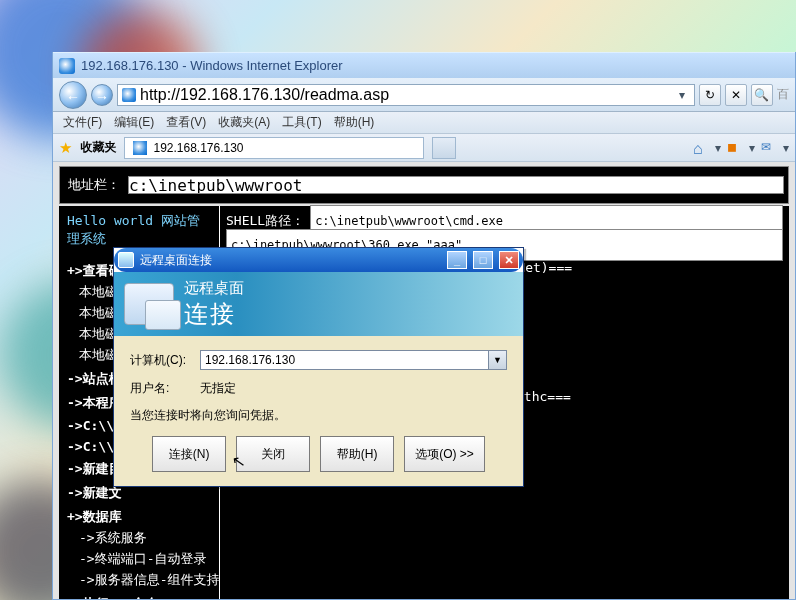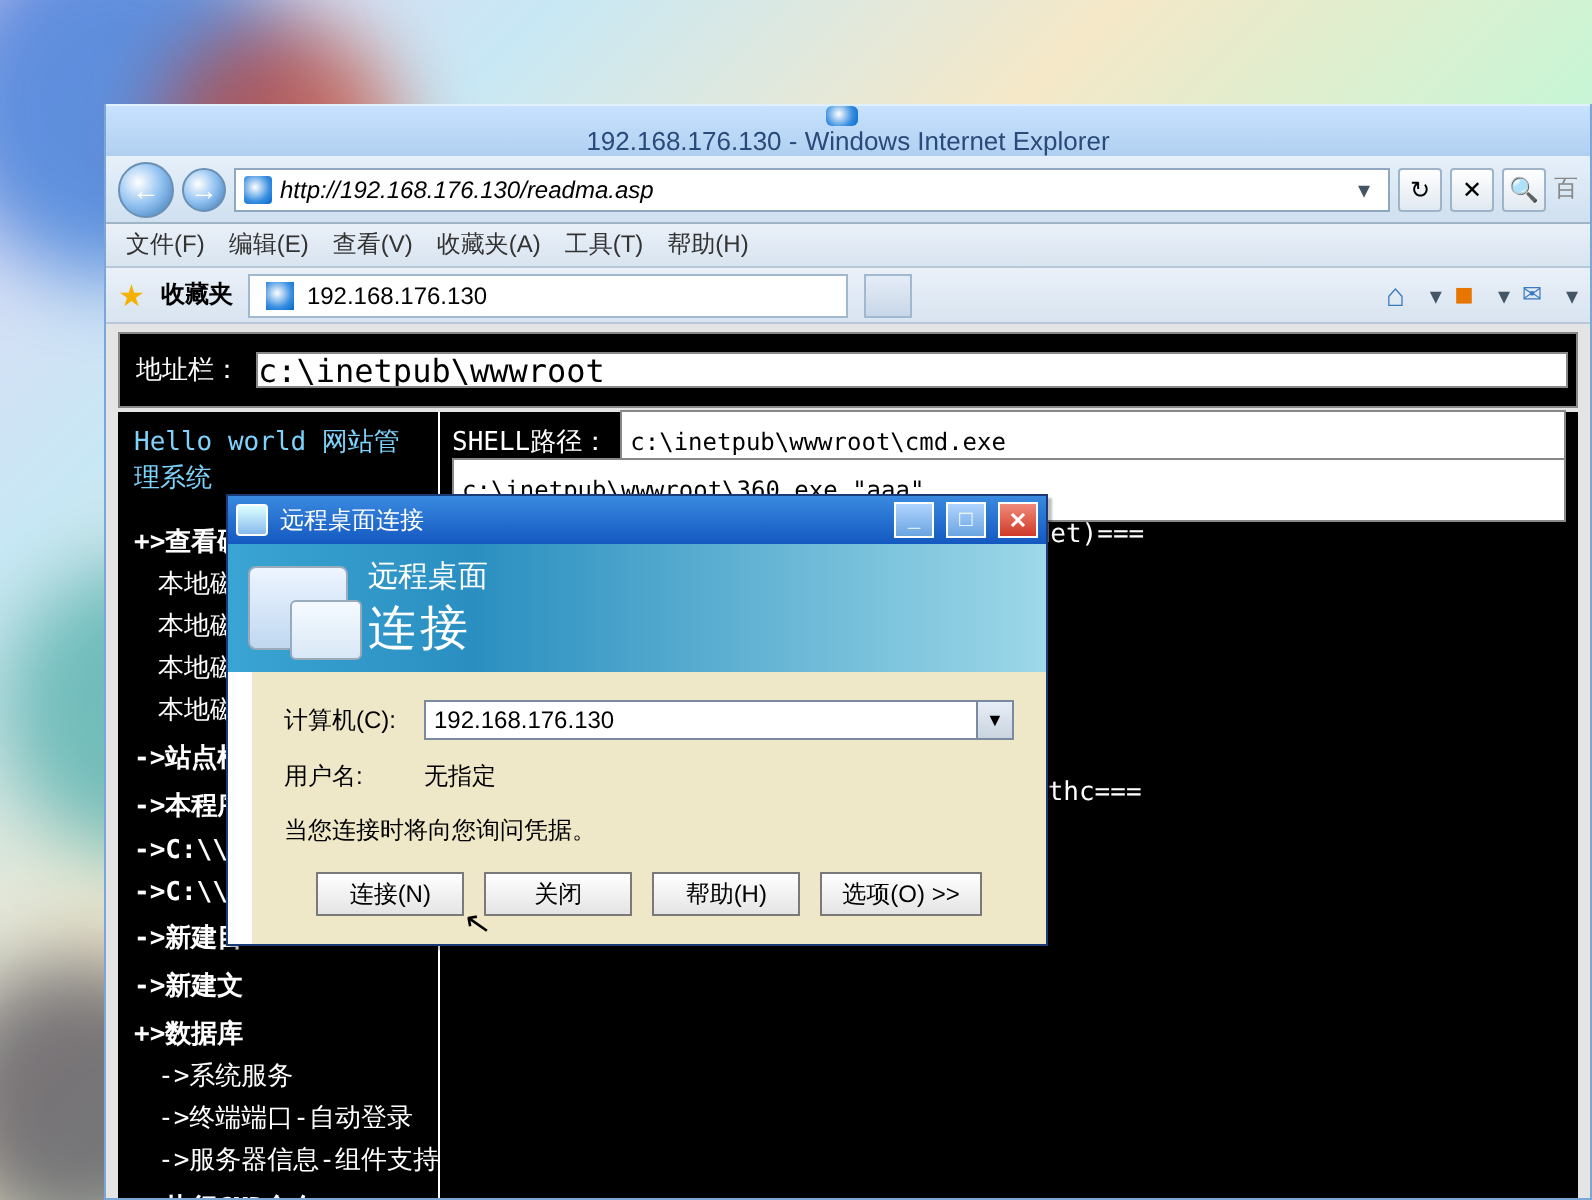--- a/index.html
+++ b/index.html
@@ -22,21 +22,20 @@
   .iewin {
     position: absolute; left: 52px; top: 52px; width: 744px; height: 548px;
     background: #fff; border: 1px solid #7ba6d8;
     border-top: none;
   }
   .ie-titlebar {
     height: 26px; background: linear-gradient(#c8e2ff, #b0cff0);
     display: flex; align-items: center; padding: 0 6px;
     color: #2a4a7a; font-size: 13px;
     border-top: 1px solid #dff0ff;
-    flex-direction: column;
   }
   .ie-icon { width:16px; height:16px; margin-right:6px;
     background: radial-gradient(circle at 40% 40%, #fff, #3a8fe0 60%, #06c 100%);
     border-radius: 3px; }
   .ie-nav {
     height: 34px; display:flex; align-items:center; padding: 0 6px; gap:4px;
     background: linear-gradient(#e6f0fa, #d0e0f0);
     border-bottom: 1px solid #a0b4c8;
   }
   .navbtn {
@@ -44,21 +43,21 @@
     background: radial-gradient(circle at 35% 35%, #fff, #8fc0f0 50%, #3a74b0);
     border:1px solid #6a90b4; display:flex; align-items:center; justify-content:center;
     color:#fff; font-size:14px; font-weight:bold;
   }
   .urlbox {
     flex:1; height:22px; border:1px solid #8fa8c0; background:#fff;
     display:flex; align-items:center; padding:0 4px; gap:4px;
   }
   .urlbox .ieicon-sm { width:14px; height:14px;
     background: radial-gradient(circle at 40% 40%, #fff, #3a8fe0 60%, #06c 100%); border-radius:2px; }
-  .urlbox input { border:none; flex:1; font-size:12px; outline:none; background:transparent;font-style:italic; }
+  .urlbox input { border:none; flex:1; font-size:16px; outline:none; background:transparent; }
   .urldrop { width:16px; text-align:center; color:#456; }
   .toolbtn { width:22px; height:22px; border:1px solid #a0b4c8; background:linear-gradient(#fff,#e0e8f0); border-radius:2px; display:flex; align-items:center; justify-content:center; font-size:12px; }
   .menubar {
     height: 22px; display:flex; align-items:center; gap:12px; padding:0 10px;
     background: linear-gradient(#eaf0f8, #d8e4f0);
     border-bottom:1px solid #b8c8d8;
   }
   .menubar span { color:#333; }
   .favbar {
     height: 28px; display:flex; align-items:center; padding:0 6px; gap:8px;
@@ -94,21 +93,21 @@
   .rtext { margin-top:4px; color:#fff; }
 
   
   .rdp {
     position:absolute; left:113px; top:247px; width:411px;
     border:1px solid #1a3a78; background:#fff;
     box-shadow: 2px 2px 1px rgba(0,0,0,0.25);
   }
   .rdp-title {
     height:24px; background:linear-gradient(#3a8ae0, #1358c0);
-    display:flex; align-items:center; color:#fff; padding:0 4px; gap:6px;
+    display:flex; align-items:center; color:#fff; padding:0 4px; gap:6px;border-radius:12px;
   }
   .rdp-title .ticon { width:16px; height:16px;
     background:linear-gradient(#dff,#8be); border:1px solid #fff; border-radius:2px; }
   .rdp-title .spacer { flex:1; }
   .tbtn { width:20px; height:18px; border:1px solid #fff; display:flex; align-items:center; justify-content:center; font-size:11px; font-weight:bold; }
   .tbtn.min { background:linear-gradient(#b0d4ff,#6aa4e0); color:#fff; }
   .tbtn.max { background:linear-gradient(#b0d4ff,#6aa4e0); color:#fff; }
   .tbtn.cls { background:linear-gradient(#f08a7a,#d03a2a); color:#fff; }
   .rdp-head {
     height:64px; background:linear-gradient(90deg, #3aa4d4 0%, #2a8fc0 30%, #9dd8e8 100%);
@@ -117,29 +116,29 @@
   .rdp-logo {
     width:50px; height:42px; background:linear-gradient(#eef5ff,#c0d8f0);
     border:1px solid #9ab; border-radius:4px; position:relative;
   }
   .rdp-logo::after {
     content:""; position:absolute; right:-8px; bottom:-6px; width:34px; height:28px;
     background:linear-gradient(#f6faff,#d8e8f6); border:1px solid #9ab; border-radius:3px;
   }
   .rdp-headtext .l1 { color:#fff; font-size:15px; }
   .rdp-headtext .l2 { color:#fff; font-size:24px; font-weight:normal; letter-spacing:2px; }
-  .rdp-body { padding:14px 16px 10px 16px; background:#efe8c8;margin-left:12px; }
+  .rdp-body { padding:14px 16px 10px 16px; background:#efe8c8; }
   .rdp-row { display:flex; align-items:center; margin-bottom:10px; }
   .rdp-row .rlabel { width:70px; }
   .rdp-row .combo { flex:1; display:flex; }
   .rdp-row .combo input { flex:1; height:20px; border:1px solid #7a8aa0; padding:0 4px; font-size:12px; }
   .rdp-row .combo .dd { width:18px; height:20px; border:1px solid #7a8aa0; border-left:none; background:linear-gradient(#e8eef6,#c8d4e0); display:flex; align-items:center; justify-content:center; font-size:9px; }
   .rdp-hint { margin:4px 0 12px 0; }
   .rdp-buttons { display:flex; gap:10px; justify-content:center; padding-bottom:4px; position:relative; }
-  .rdp-btn { min-width:74px; height:22px; border:1px solid #7a7a7a; background:linear-gradient(#fff,#e4e4e4); font-size:12px; padding:0 10px; }
+  .rdp-btn { min-width:74px; height:36px; border:1px solid #7a7a7a; background:linear-gradient(#fff,#e4e4e4); font-size:12px; padding:0 10px; }
   .cursor { position:absolute; left:232px; top:452px; font-size:16px; color:#000; pointer-events:none; transform:rotate(-10deg); }
 </style>
 </head>
 <body>
 
 <div class="bg-blob b1"></div>
 <div class="bg-blob b2"></div>
 <div class="bg-blob b3"></div>
 <div class="bg-blob b4"></div>
 <div class="bg-blob b5"></div>

